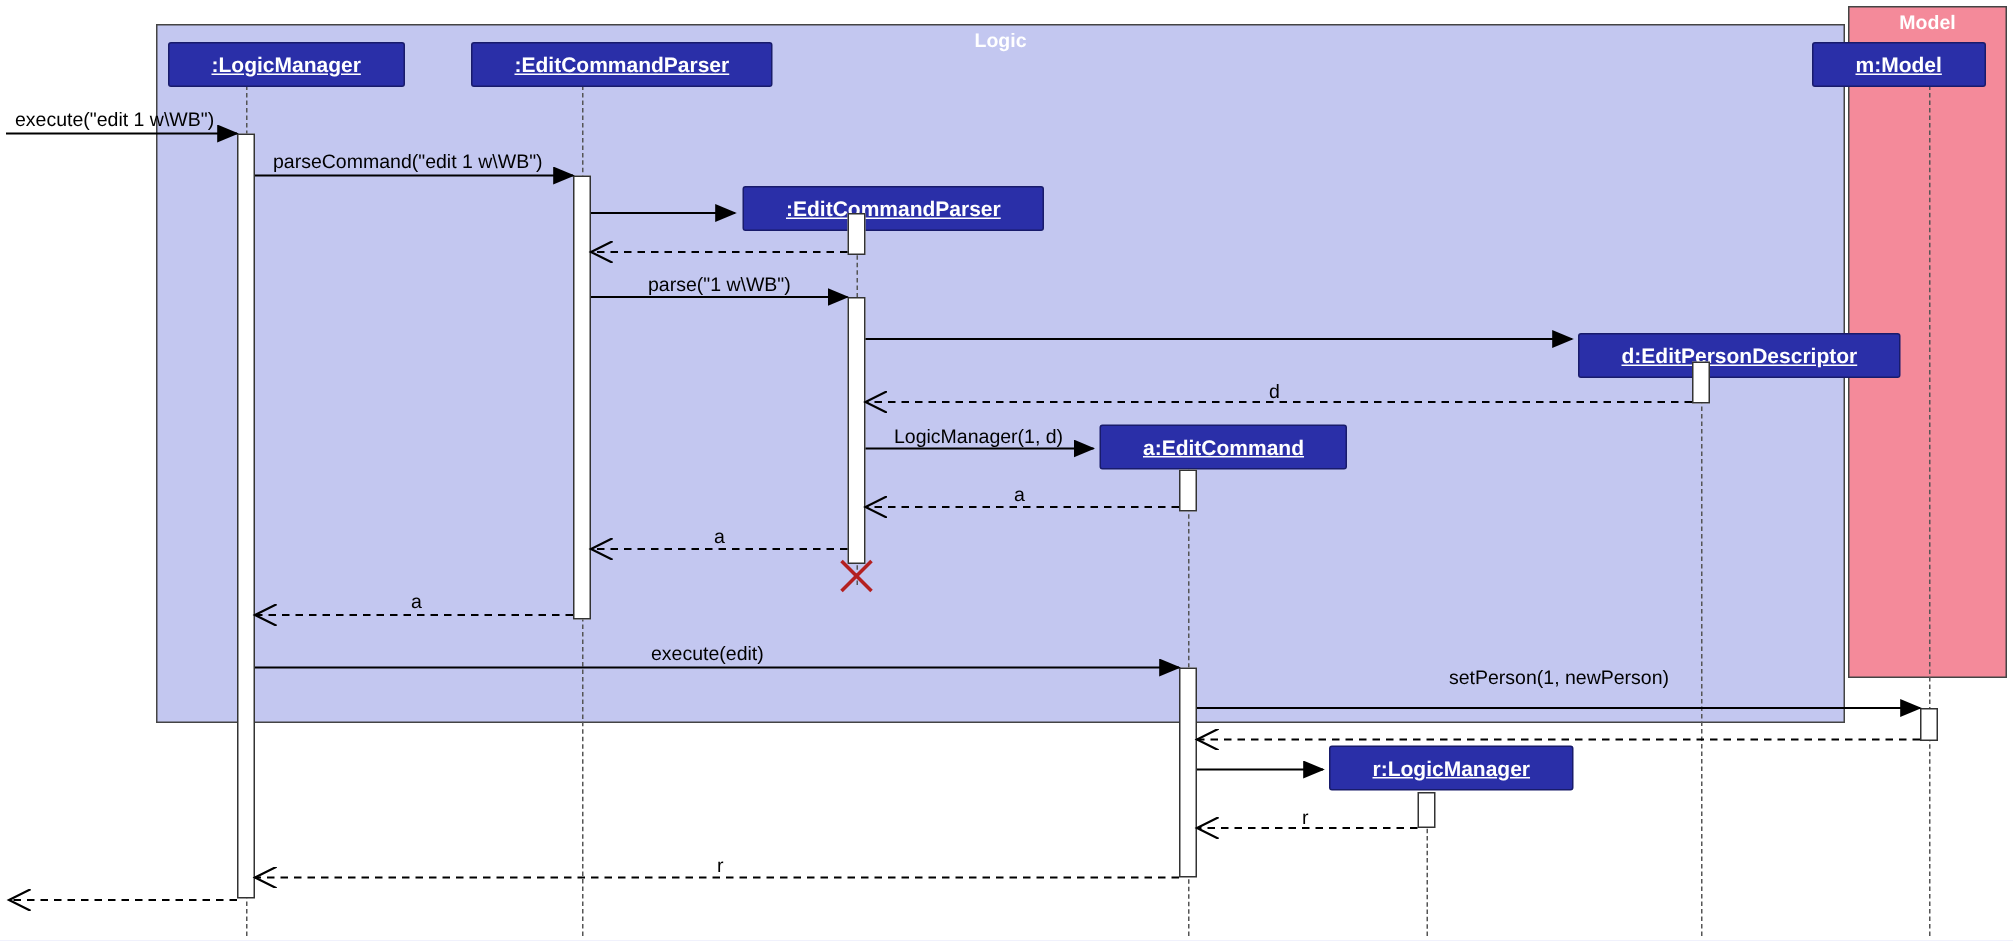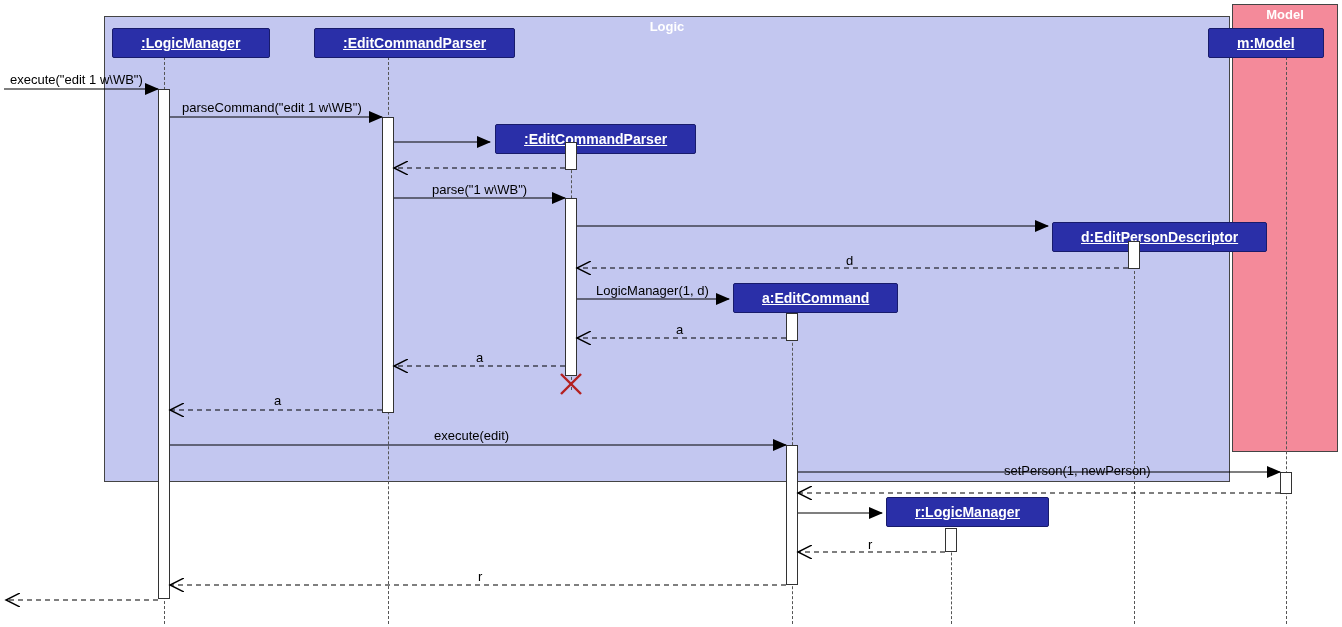--- a/index.html
+++ b/index.html
@@ -104,21 +104,21 @@
 
 <div class="msg-label" style="left:10px; top:72px;">execute("edit 1 w\WB")</div>
 <div class="msg-label" style="left:182px; top:100px;">parseCommand("edit 1 w\WB")</div>
 <div class="msg-label" style="left:432px; top:182px;">parse("1 w\WB")</div>
 <div class="msg-label" style="left:846px; top:253px;">d</div>
 <div class="msg-label" style="left:596px; top:283px;">LogicManager(1, d)</div>
 <div class="msg-label" style="left:676px; top:322px;">a</div>
 <div class="msg-label" style="left:476px; top:350px;">a</div>
 <div class="msg-label" style="left:274px; top:393px;">a</div>
 <div class="msg-label" style="left:434px; top:428px;">execute(edit)</div>
-<div class="msg-label" style="left:966px; top:463px;margin-left:38px;">setPerson(1, newPerson)</div>
+<div class="msg-label" style="left:966px; top:444px;">setPerson(1, newPerson)</div>
 <div class="msg-label" style="left:868px; top:537px;">r</div>
 <div class="msg-label" style="left:478px; top:569px;">r</div>
 
 <svg class="overlay" width="1342" height="627">
   <defs>
     <marker id="solidArrow" markerWidth="12" markerHeight="10" refX="11" refY="5" orient="auto">
       <path d="M0,0 L12,5 L0,10 Z" fill="#000"></path>
     </marker>
     <marker id="openArrow" markerWidth="14" markerHeight="12" refX="12" refY="6" orient="auto">
       <path d="M0,0 L12,6 L0,12" fill="none" stroke="#000" stroke-width="1.2"></path>

